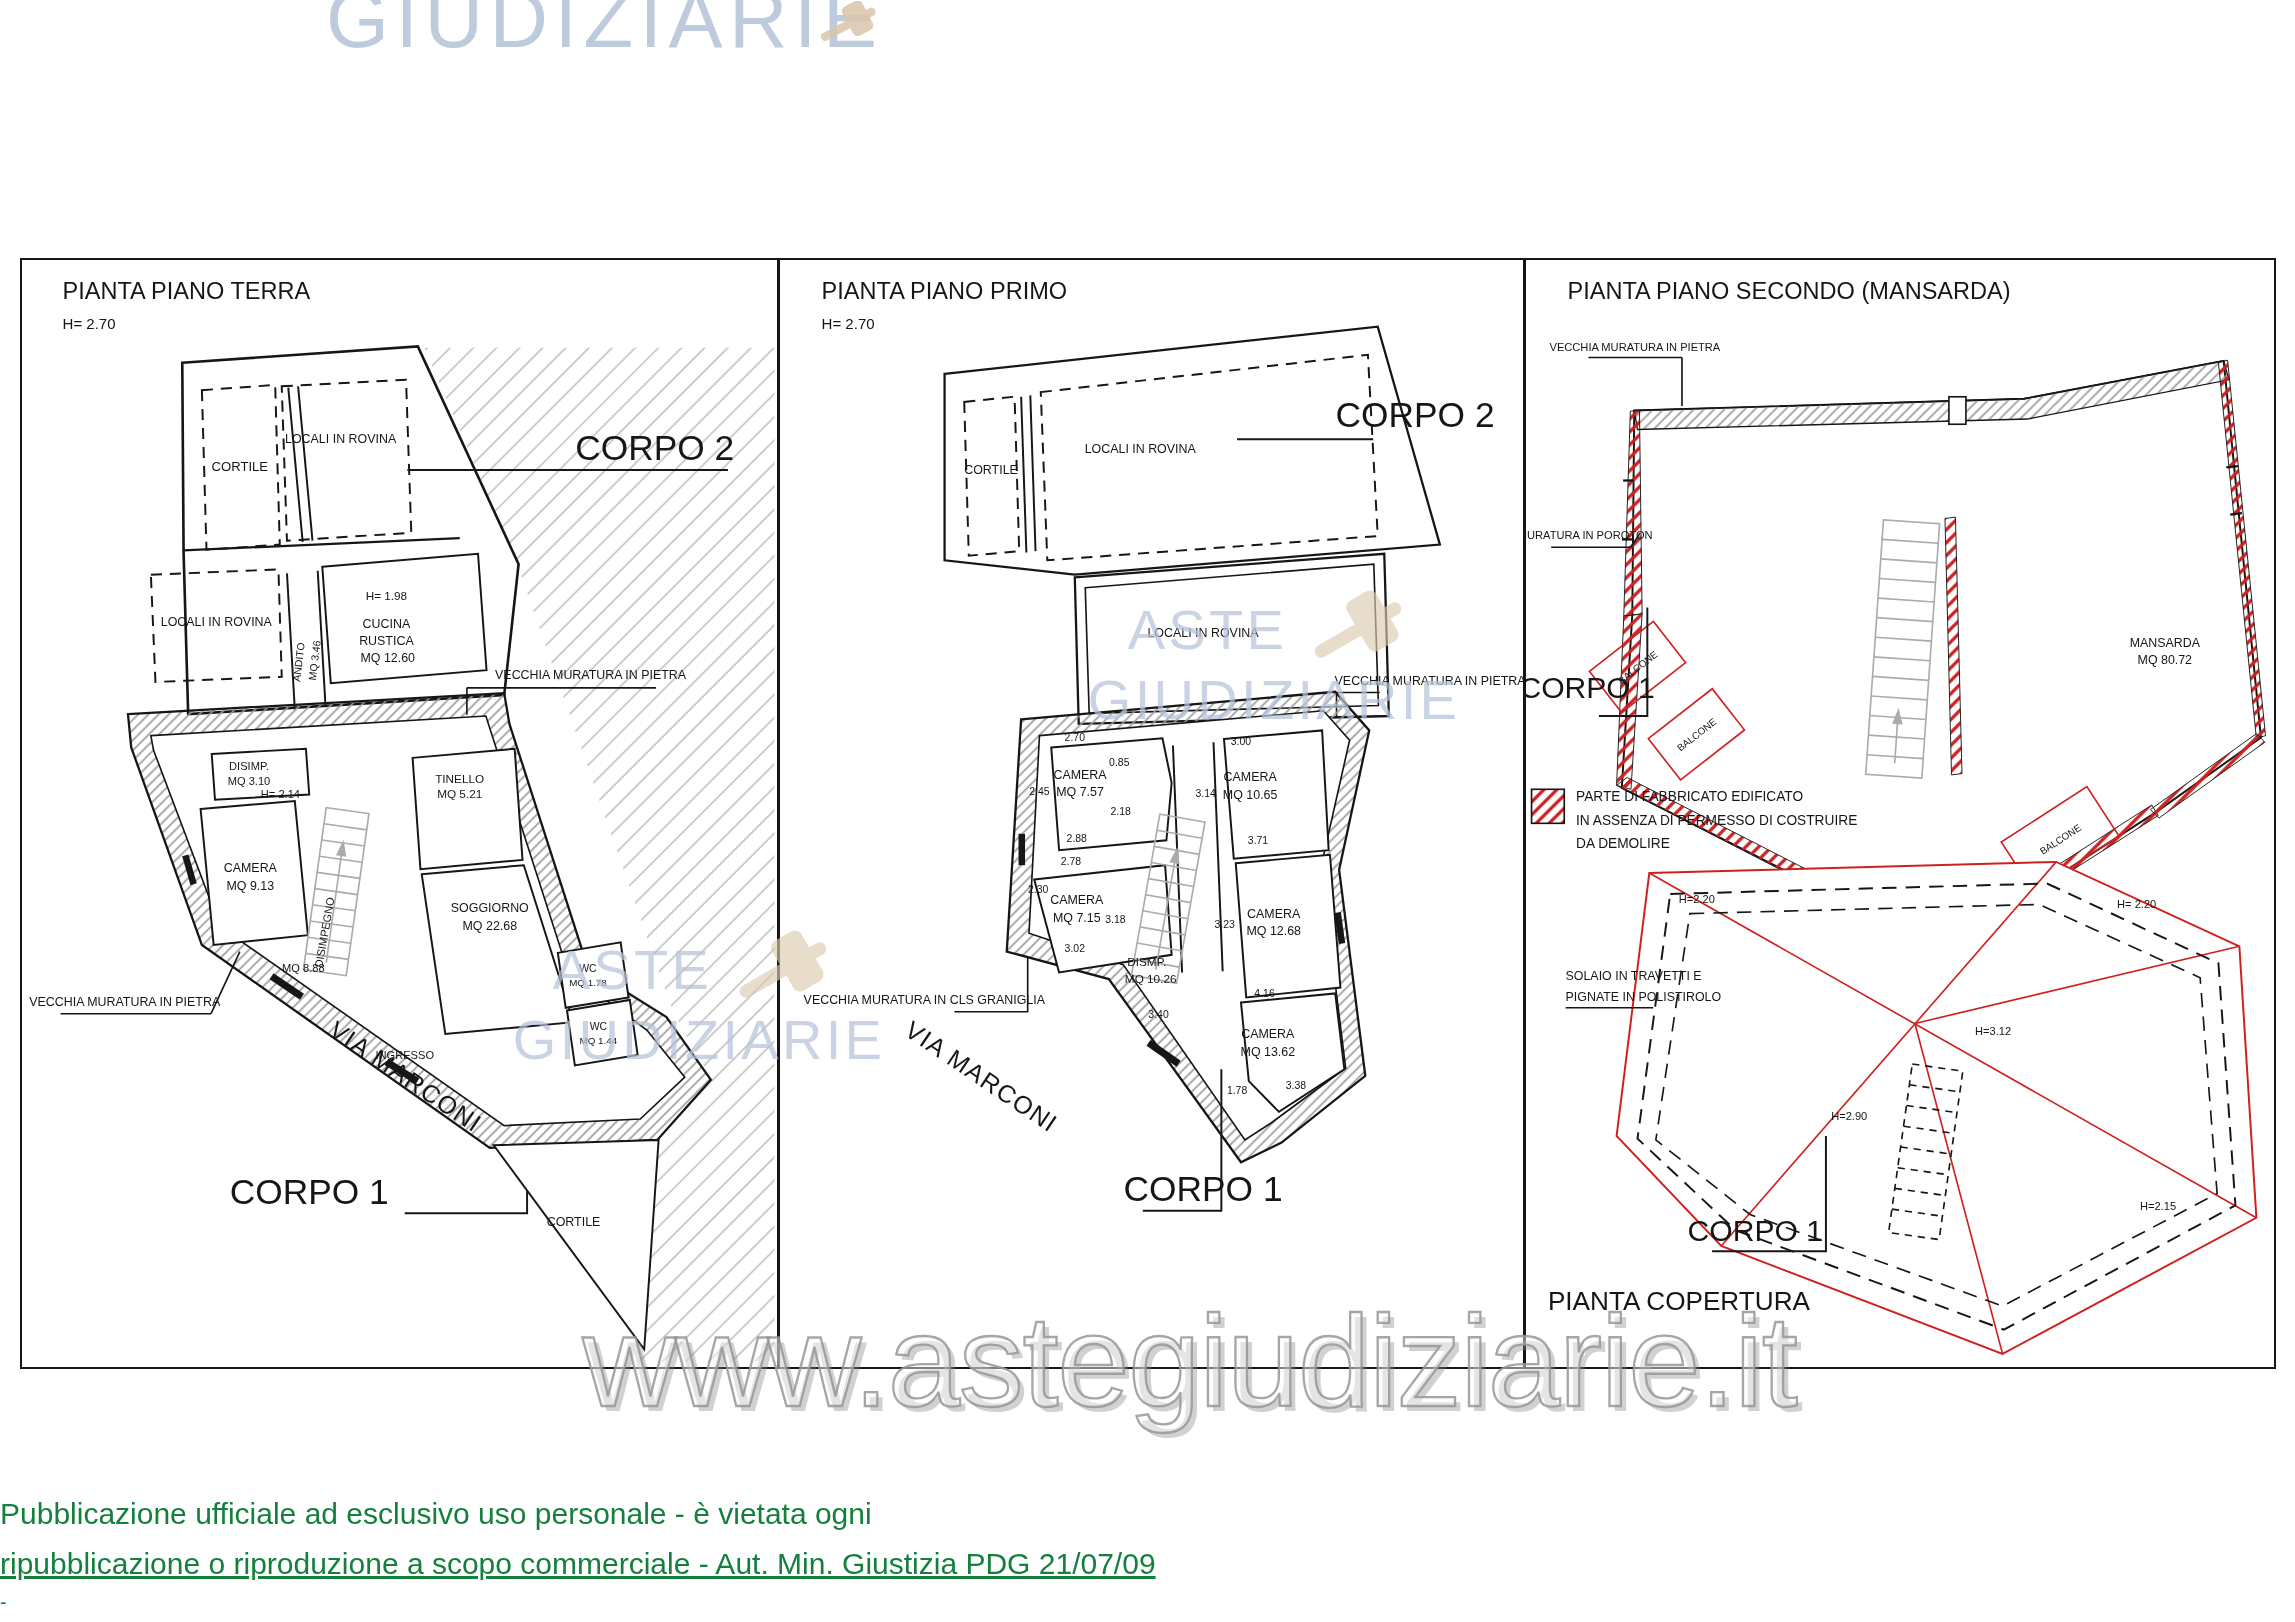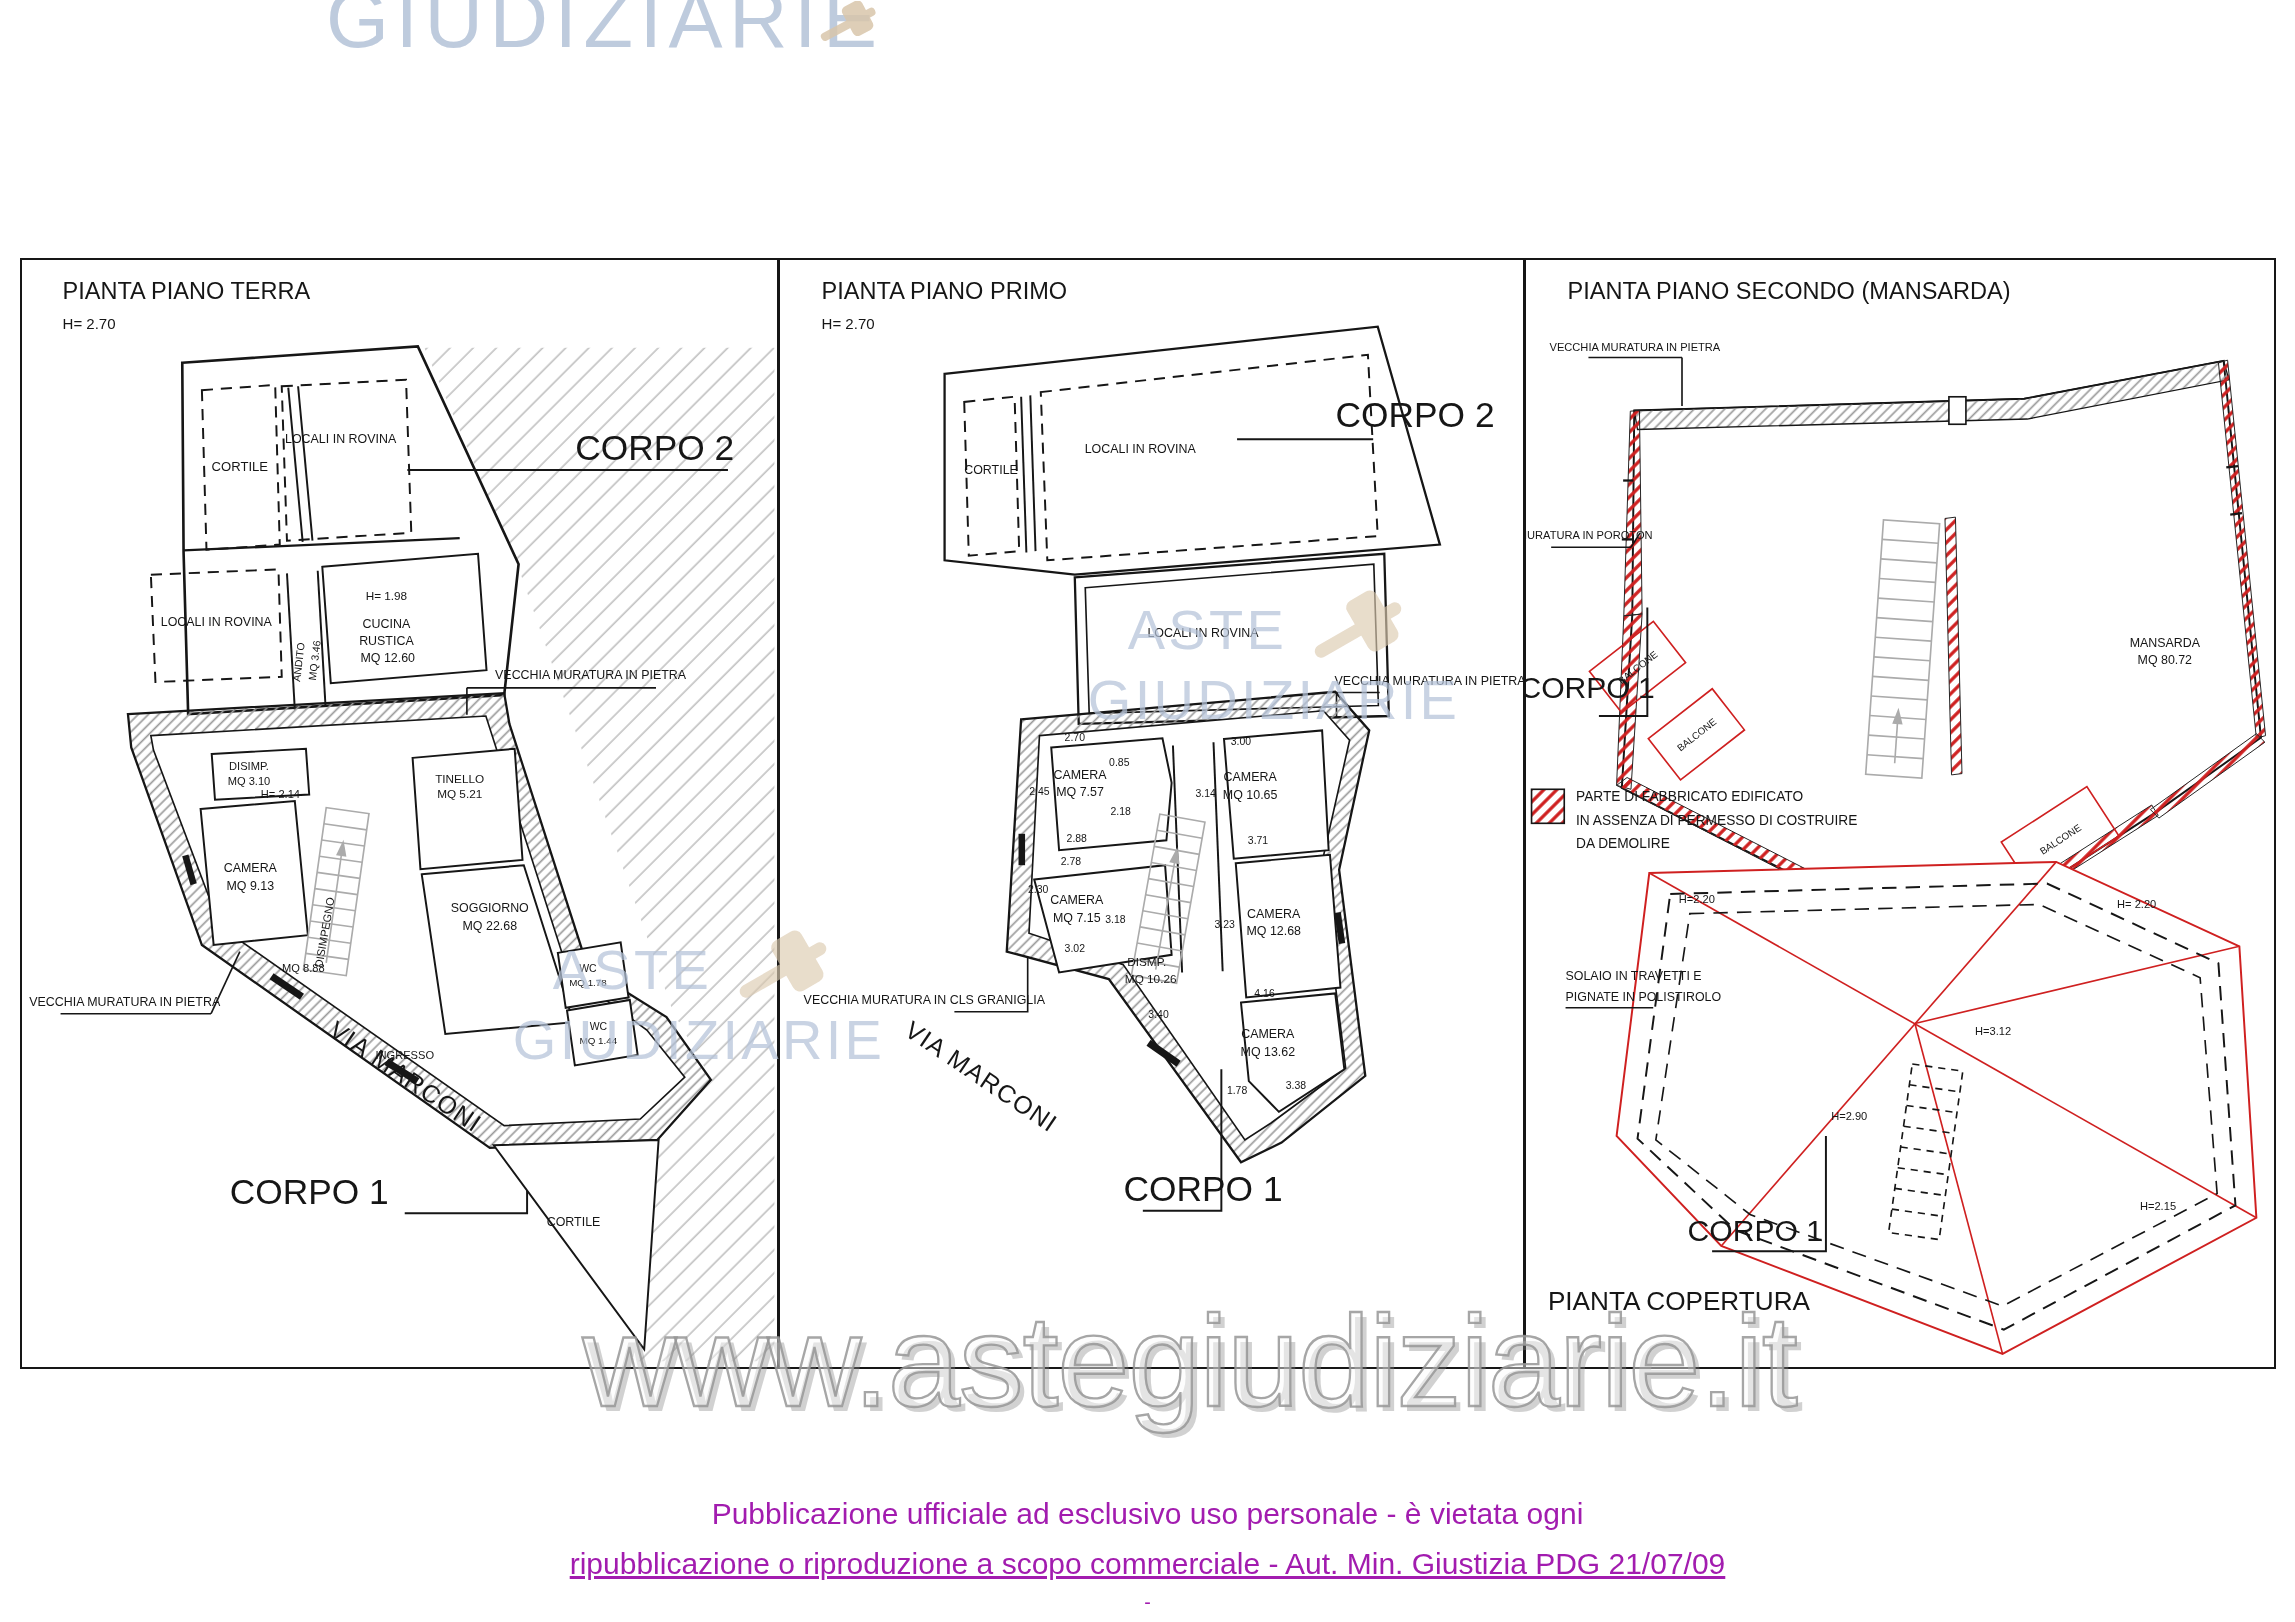--- a/index.html
+++ b/index.html
@@ -10,21 +10,21 @@
   #top-gavel{left:810px;top:1.3px;z-index:1;opacity:.85;}
   #frame{left:19.6px;top:258px;width:2256px;height:1111px;border:2.6px solid #161616;box-sizing:border-box;z-index:0;background:#fff;}
   .divider{top:258px;width:2.6px;height:1111px;background:#161616;z-index:3;}
   .panel{top:258px;height:1111px;z-index:2;}
   .wm{z-index:5;display:flex;flex-direction:column;align-items:center;color:#b5c3d9;opacity:.72;
       font-size:56px;line-height:.84;letter-spacing:3.3px;pointer-events:none;white-space:nowrap;}
   .wm .row1{display:flex;align-items:center;gap:9.2px;}
   #site-wm{left:427px;top:1286px;width:1525px;font-size:130px;letter-spacing:-1.3px;text-align:center;z-index:6;
       color:rgba(250,250,250,.45);-webkit-text-stroke:2.3px rgba(150,150,150,.85);
       text-shadow:5.2px 5.2px 0 rgba(135,135,135,.38);white-space:nowrap;pointer-events:none;}
-  .footer{width:2295px;text-align:center;color:#a21caf;font-size:30px;z-index:4;}
+  .footer{width:2295px;color:#15803d;font-size:30px;z-index:4;}
   svg text{fill:#161616;}
 </style>
 </head>
 <body>
 
 <div class="abs" id="top-wm">GIUDIZIARIE</div>
 <svg class="abs" id="top-gavel" width="79" height="46" viewBox="0 0 120 70">
   <g transform="rotate(-28 60 35)" fill="#d9c6ab">
     <rect x="12" y="28" width="92" height="13" rx="6"></rect>
     <rect x="58" y="8" width="34" height="50" rx="8"></rect>

